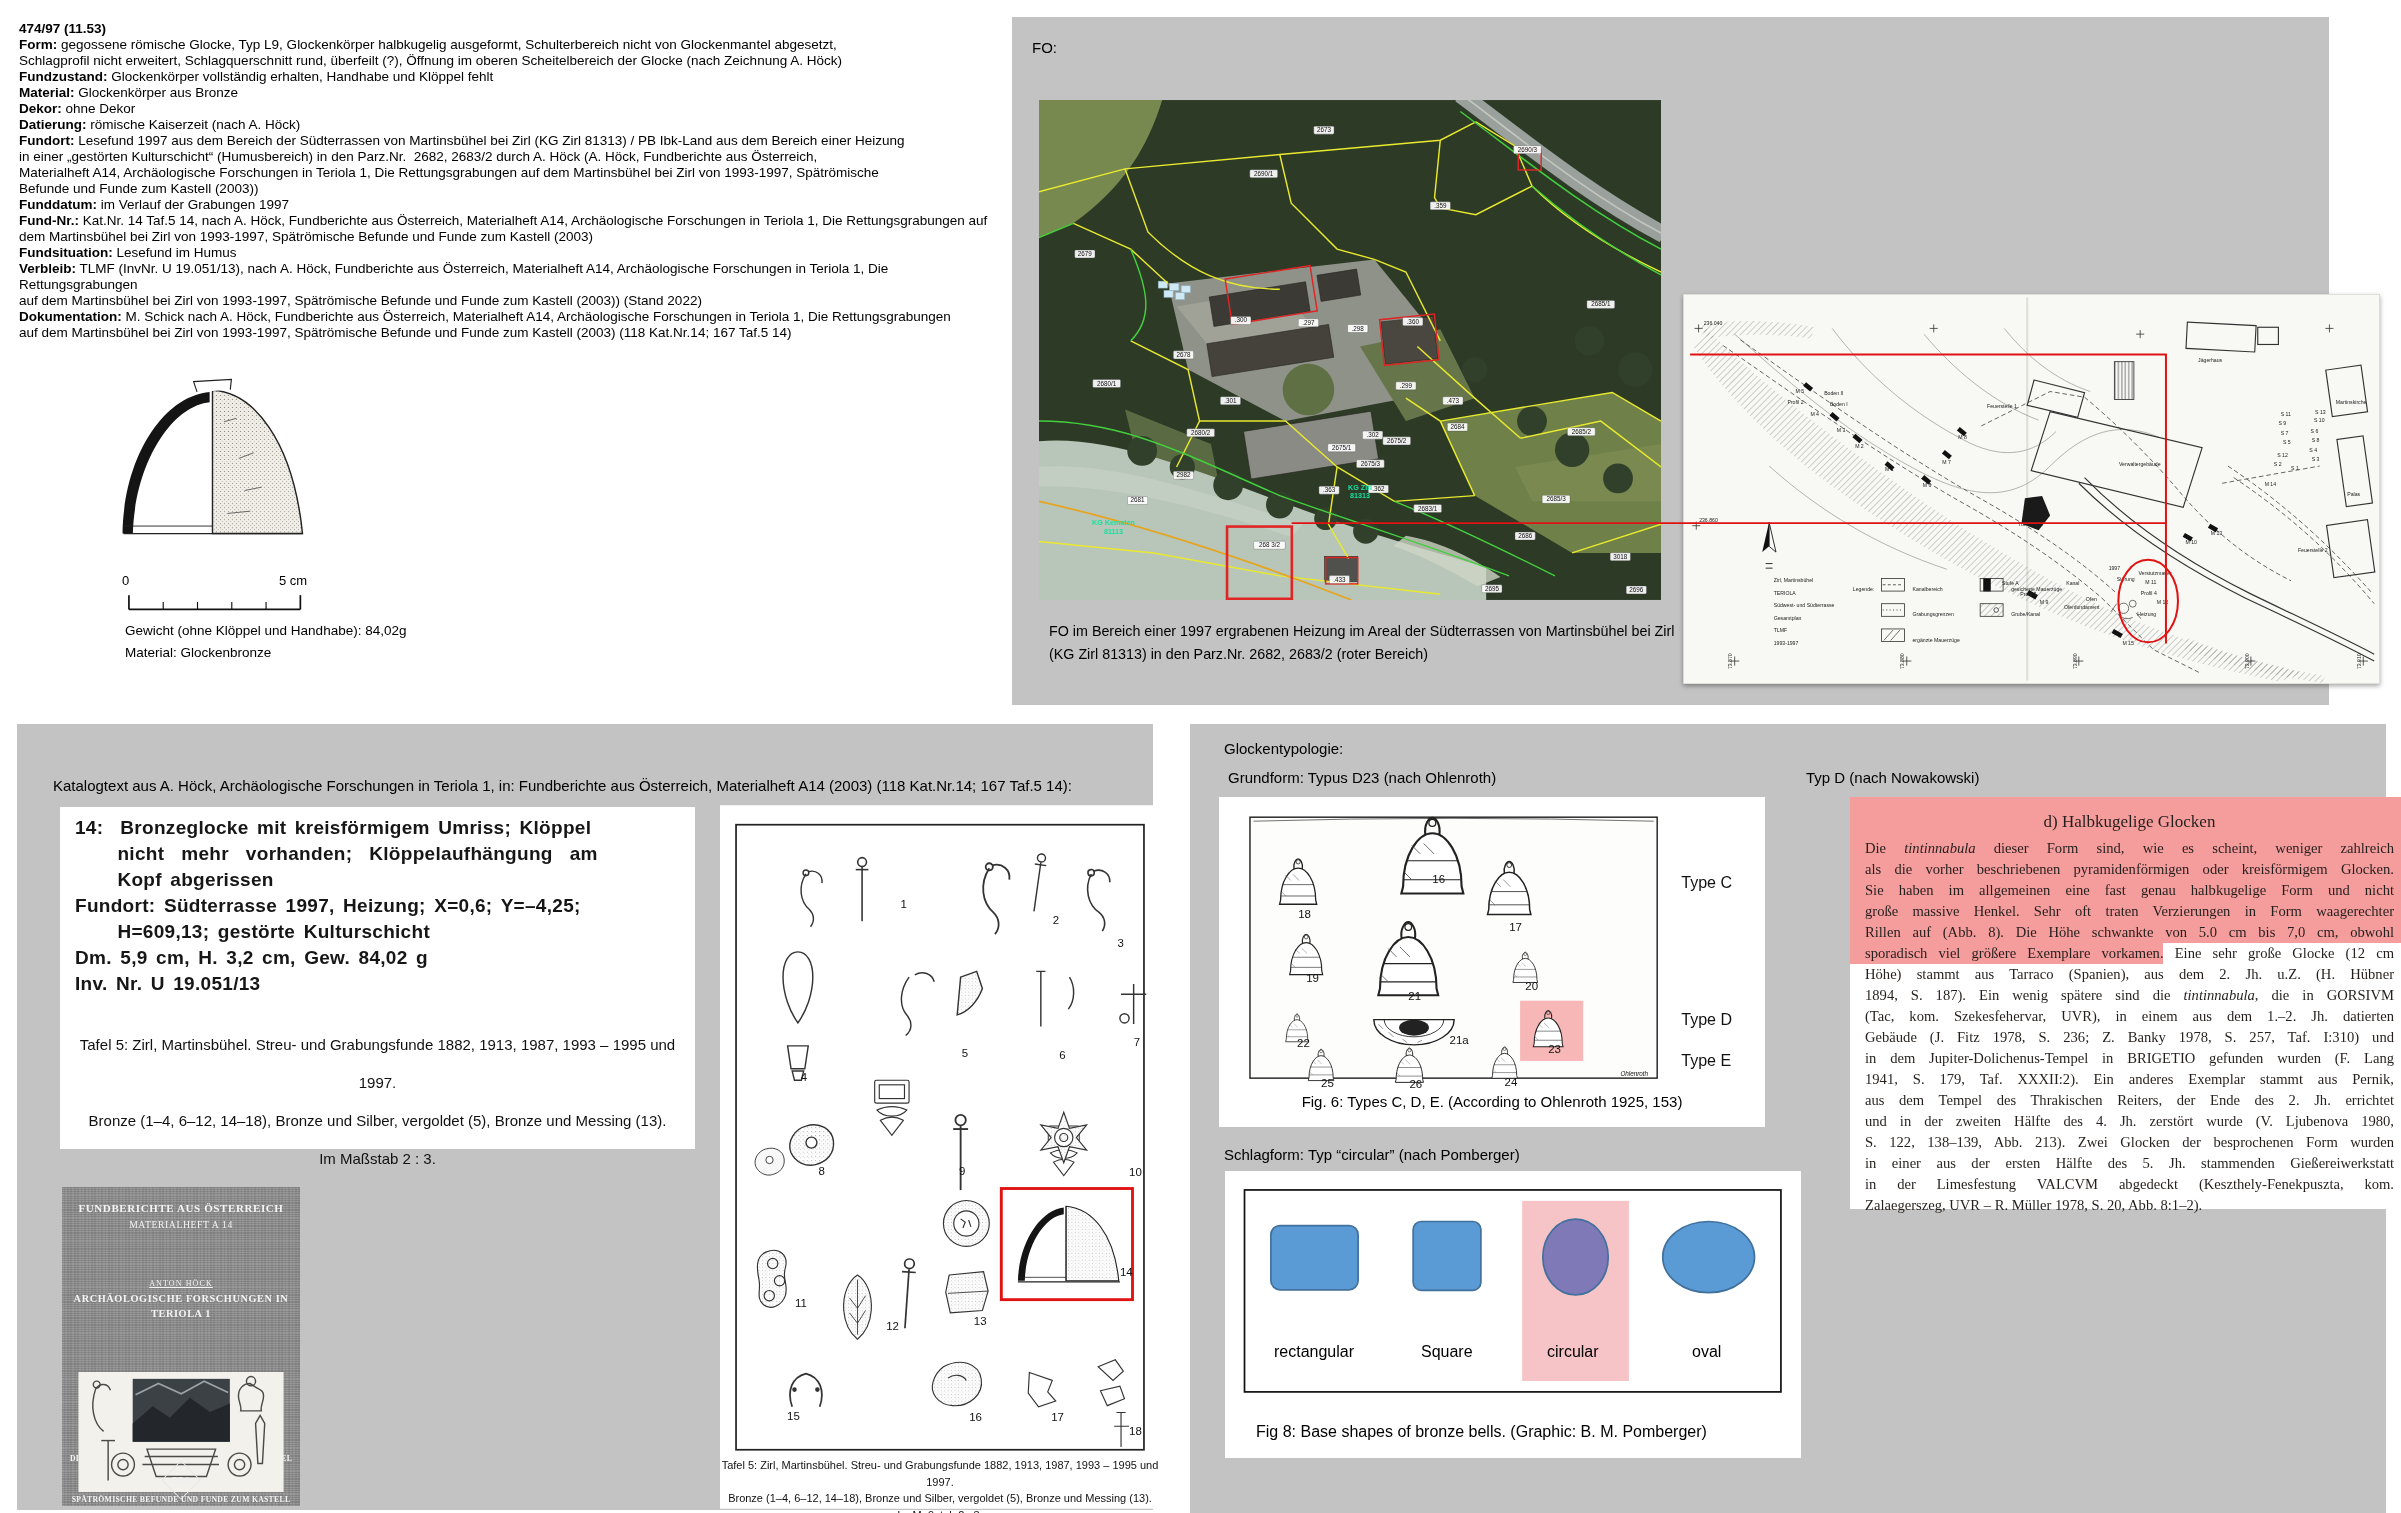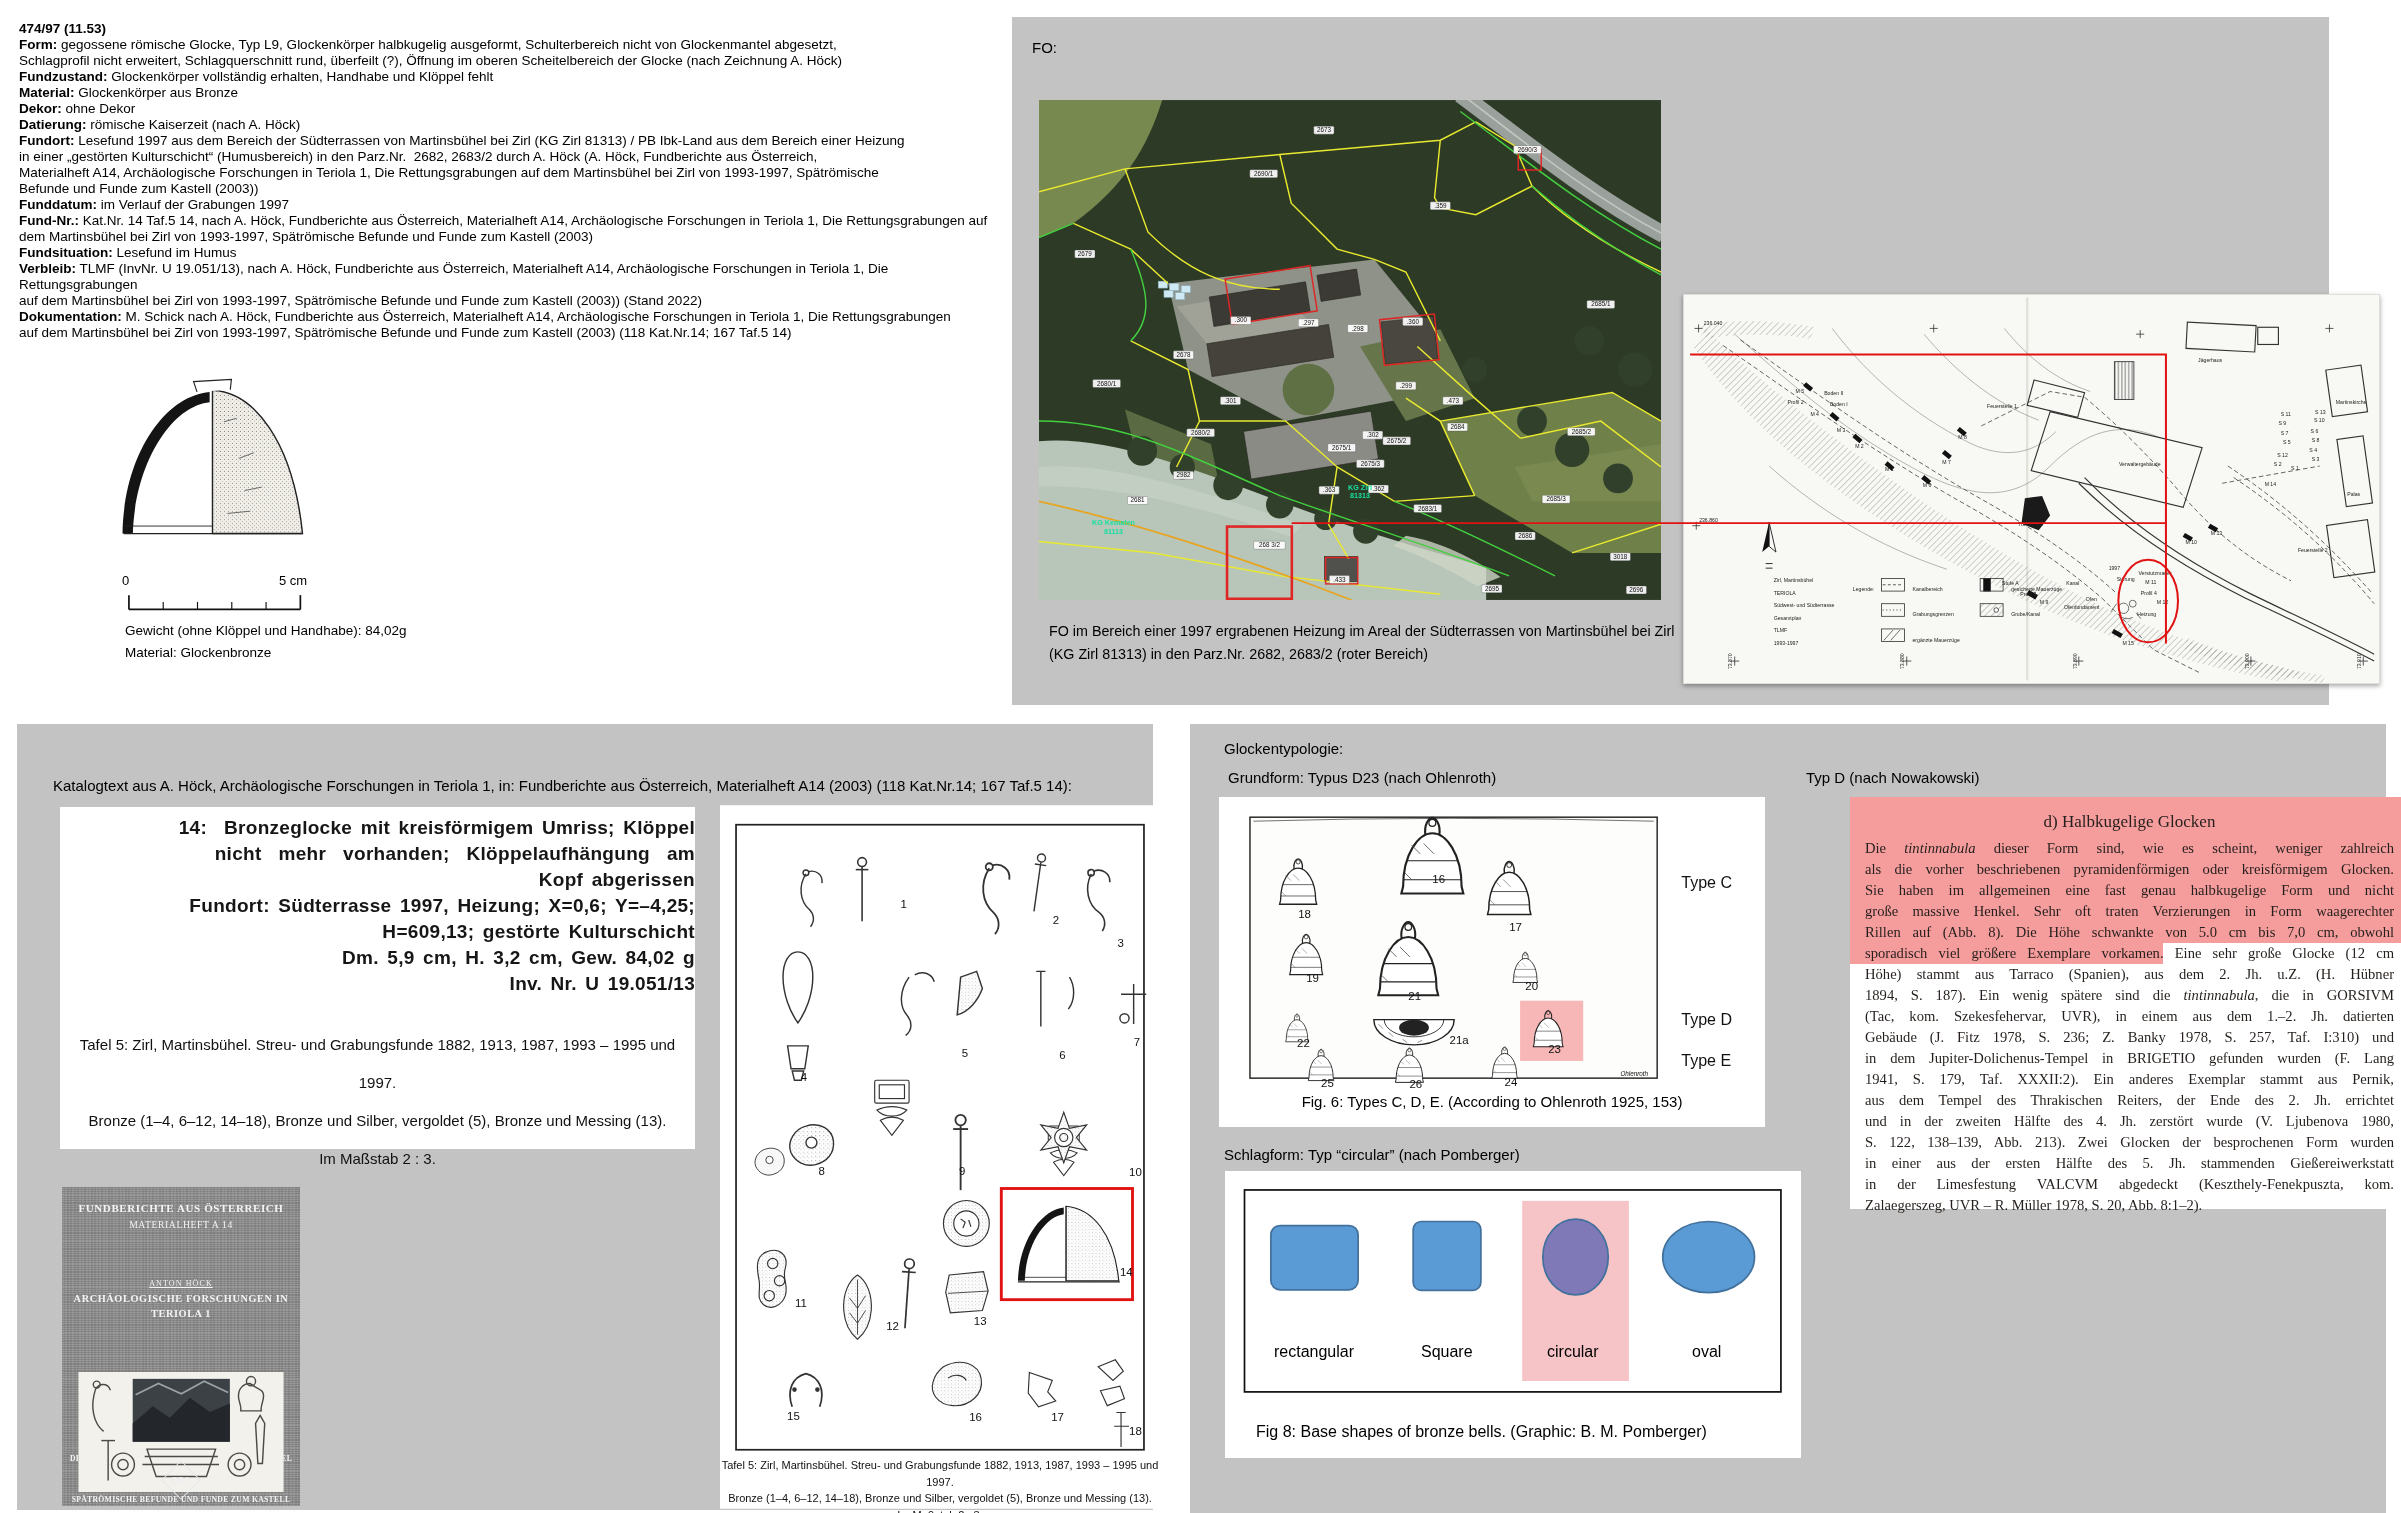--- a/index.html
+++ b/index.html
@@ -451,21 +451,21 @@
 
   <svg class="abs" style="left:0;top:0;pointer-events:none;" width="2401" height="1514" viewBox="0 0 4188 2640">
     <line x1="2253" y1="912" x2="3778" y2="912" stroke="#e01212" stroke-width="3"></line>
     <polyline points="2948,618 3778,618 3778,1122" fill="none" stroke="#e01212" stroke-width="3.5"></polyline>
     <ellipse cx="3747" cy="1048" rx="52" ry="72" fill="none" stroke="#e01212" stroke-width="3.5"></ellipse>
   </svg>
 
   <section class="panel" style="left:17px;top:724px;width:1136px;height:786px;">
     <div class="abs hdr" style="left:36px;top:53px;width:1078px;">Katalogtext aus A. Höck, Archäologische Forschungen in Teriola 1, in: Fundberichte aus Österreich, Materialheft A14 (2003) (118 Kat.Nr.14; 167 Taf.5 14):</div>
 
-    <div class="whitebox" style="left:43px;top:83px;width:635px;height:225px;text-align:right;">
+    <div class="whitebox" style="left:43px;top:83px;width:635px;height:225px;">
       <div class="catalogscan" style="padding:8px 0 0 15px;"><div class="tl">14:  Bronzeglocke mit kreisförmigem Umriss; Klöppel</div><div class="tl">     nicht  mehr  vorhanden;  Klöppelaufhängung  am</div><div class="tl">     Kopf abgerissen</div><div class="tl">Fundort: Südterrasse 1997, Heizung; X=0,6; Y=–4,25;</div><div class="tl">     H=609,13; gestörte Kulturschicht</div><div class="tl">Dm. 5,9 cm, H. 3,2 cm, Gew. 84,02 g</div><div class="tl">Inv. Nr. U 19.051/13</div></div>
     </div>
 
     <div class="whitebox" style="left:43px;top:294px;width:635px;height:131px;">
       <div class="tafelcap" style="padding-top:8px;">
           <div class="tl">Tafel 5: Zirl, Martinsbühel. Streu- und Grabungsfunde 1882, 1913, 1987, 1993 – 1995 und 1997.</div>
           <div class="tl">Bronze (1–4, 6–12, 14–18), Bronze und Silber, vergoldet (5), Bronze und Messing (13).</div>
           <div class="tl">Im Maßstab 2 : 3.</div>
         </div>
     </div>

